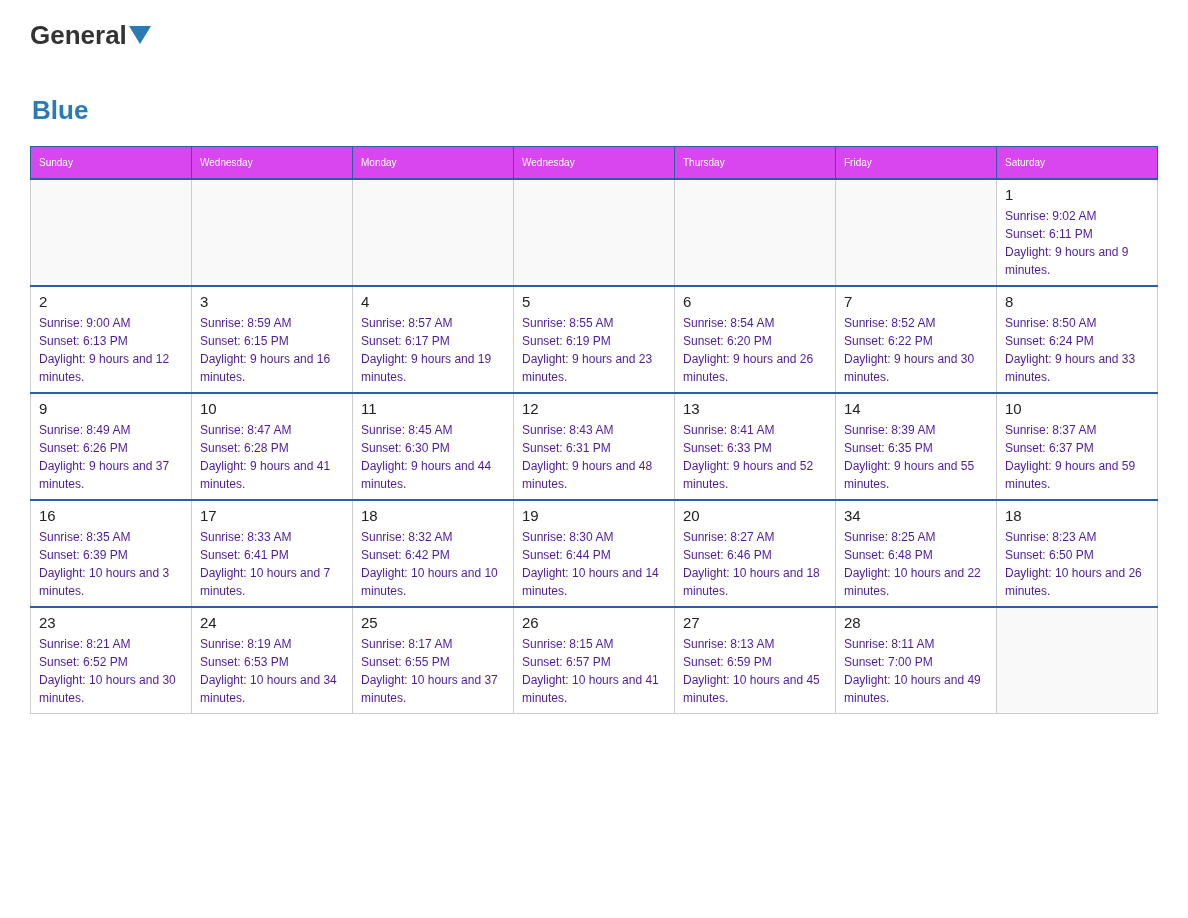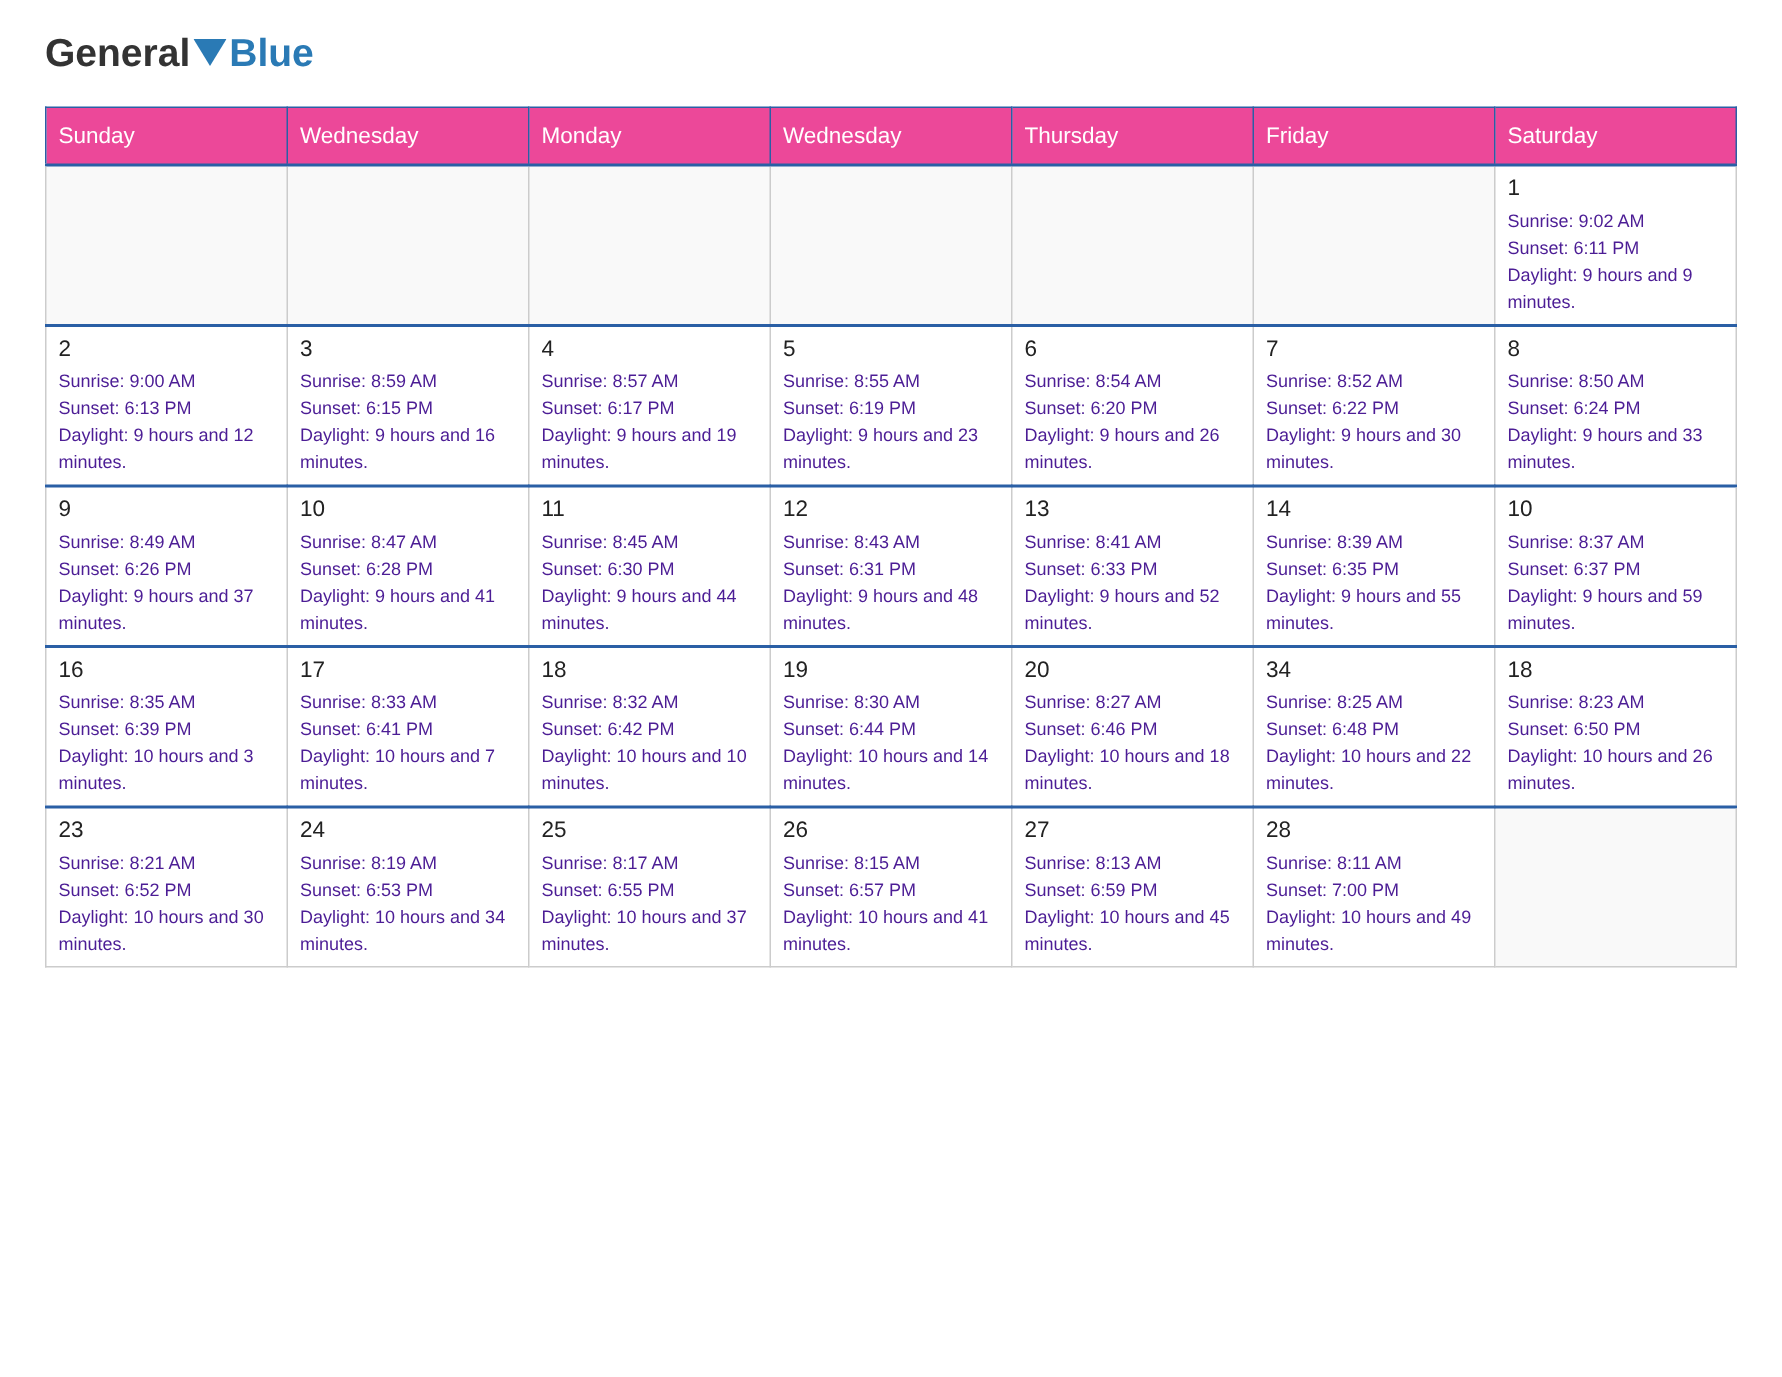--- a/index.html
+++ b/index.html
@@ -37,23 +37,23 @@
     .location-title {
       font-size: 22px;
       color: #444;
       margin-top: 4px;
     }
     .calendar {
       width: 100%;
       border-collapse: collapse;
     }
     .calendar thead th {
-      background-color: #ec4899;
+      background-color: #d946ef;
       color: white;
-      font-size: 15px;
+      font-size: 10px;
       font-weight: normal;
       padding: 10px 8px;
       text-align: left;
       border: 1px solid #2a5fa5;
     }
     .calendar tbody td {
       vertical-align: top;
       border: 1px solid #ccc;
       padding: 6px 8px;
       font-size: 12.5px;
@@ -75,40 +75,40 @@
       font-size: 12px;
       color: #4c1d95;
       line-height: 1.5;
     }
     .empty-cell {
       background: #f9f9f9;
     }
     
     .logo-wrapper {
       display: flex;
-      flex-direction: row;
+      flex-direction: column;
       align-items: flex-start;
     }
     .logo-line1 {
       display: flex;
       align-items: center;
     }
   </style>
 </head>
 <body>
 
 <div class="header">
   <div class="logo-wrapper">
     <div class="logo-line1">
       <span class="logo-text-general">General</span>
       <svg width="22" height="22" viewBox="0 0 22 22" style="margin-left:2px; margin-top:2px;">
         <polygon points="0,0 22,0 11,18" fill="#2a7ab5"></polygon>
       </svg>
     </div>
-    <div style="margin-left: 2px;">
+    <div style="margin-left: 2px; margin-top: 44px;">
       <span class="logo-text-blue">Blue</span>
     </div>
   </div>
   <div class="title-section">
   </div>
 </div>
 
 <table class="calendar">
   <thead>
     <tr>

